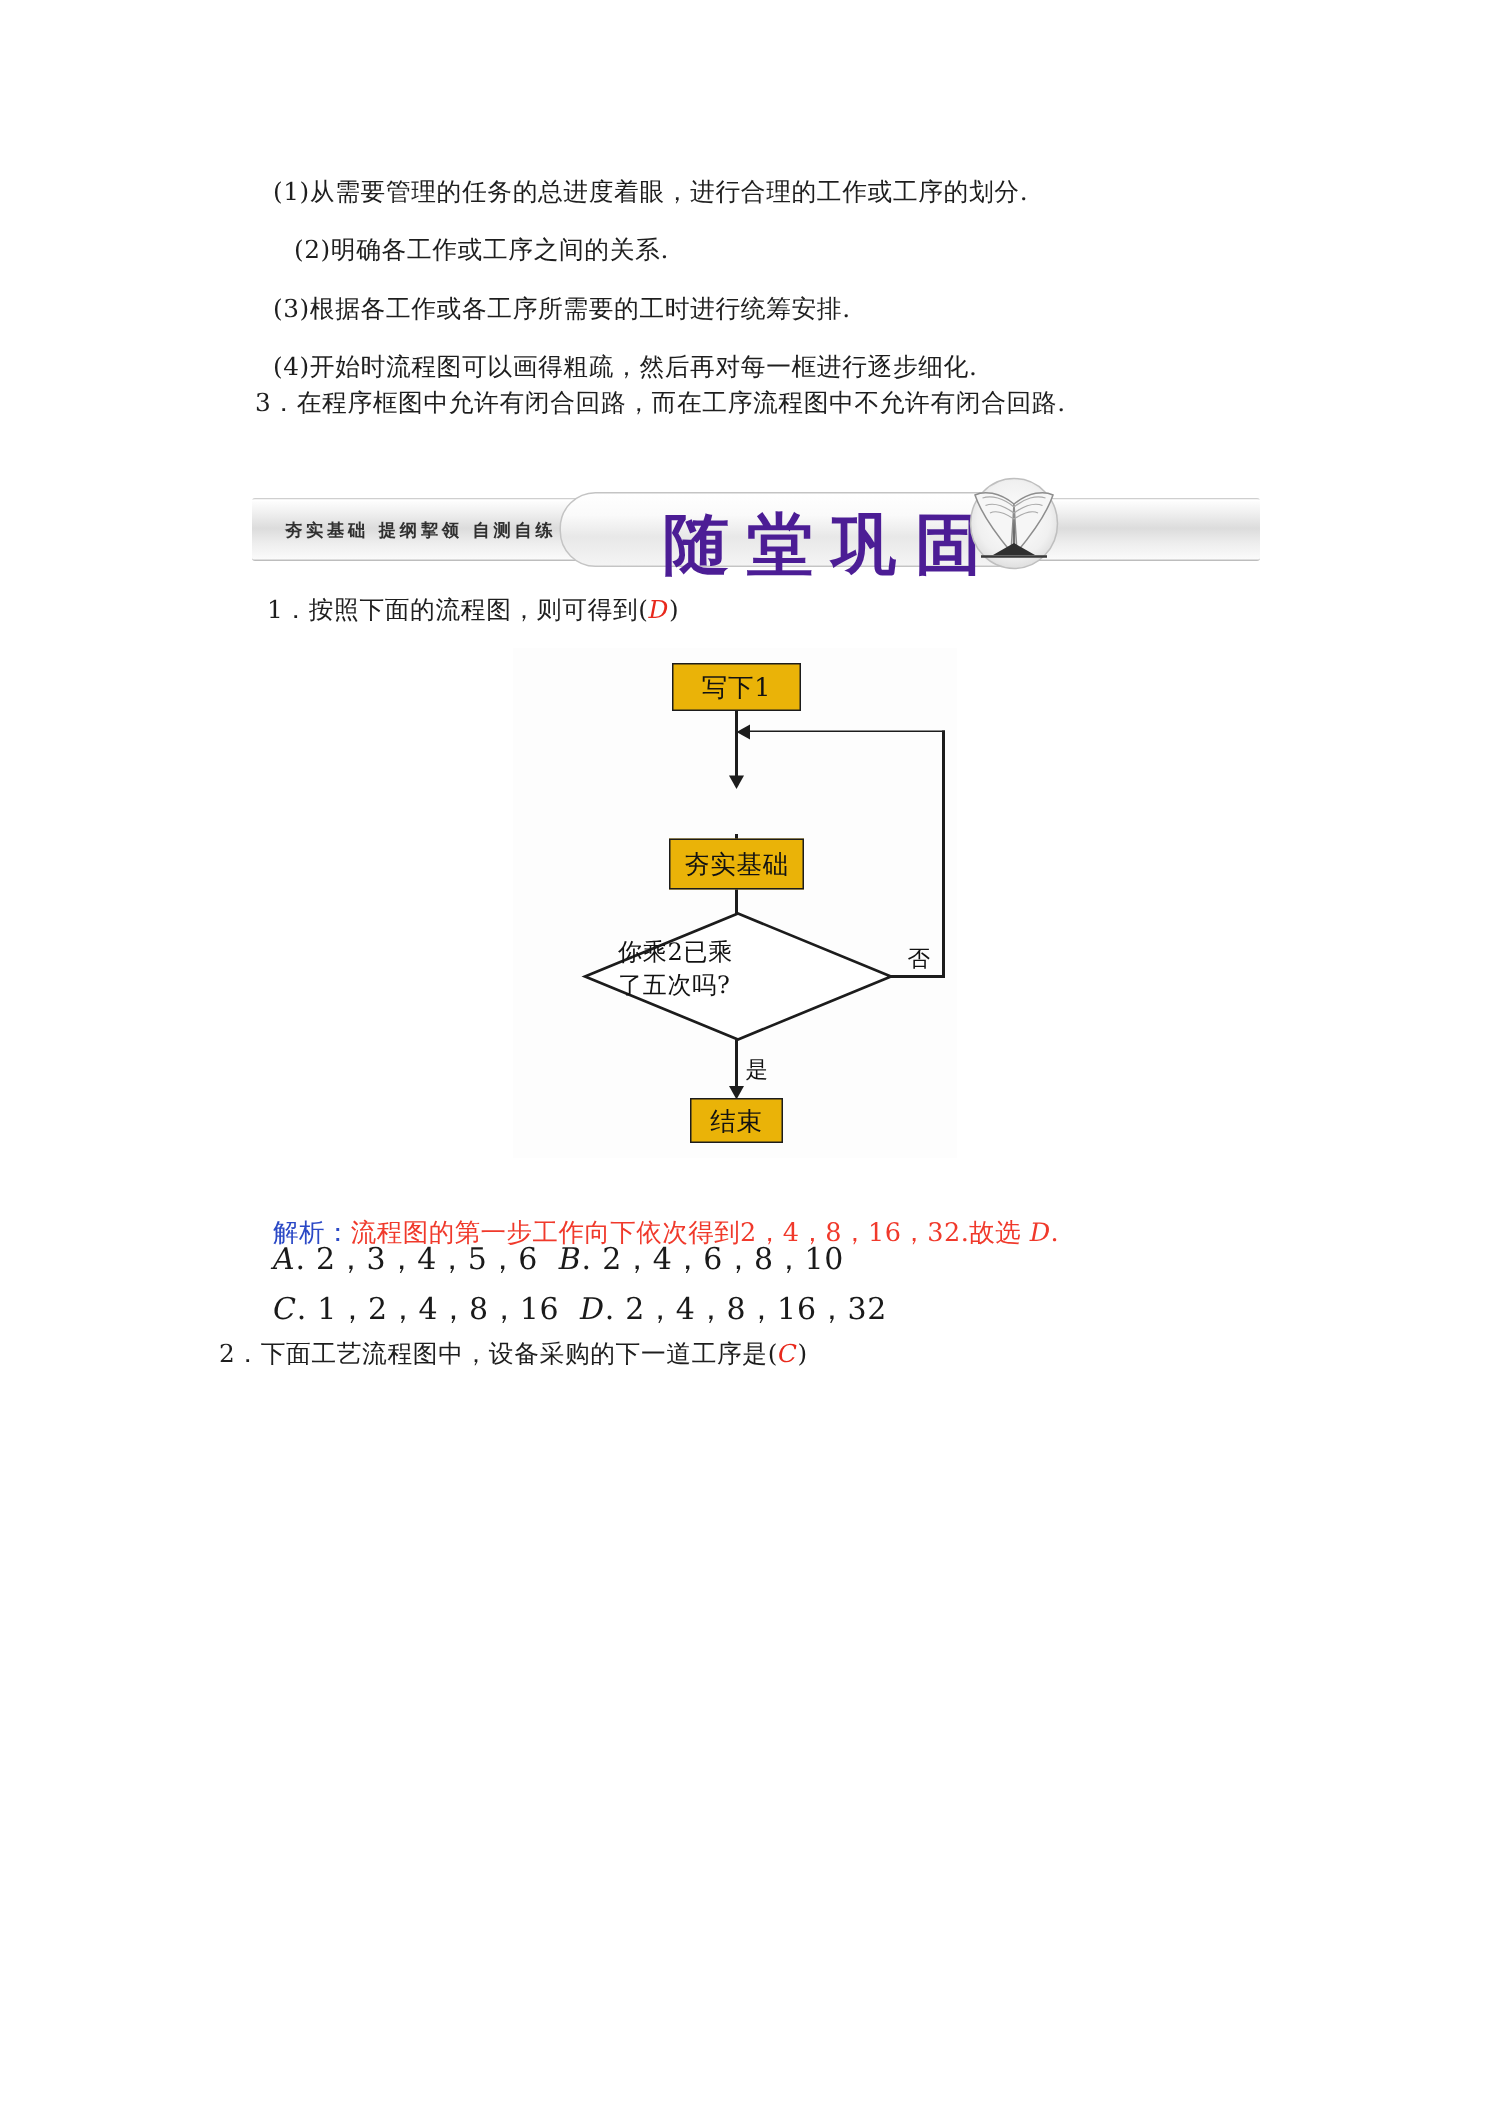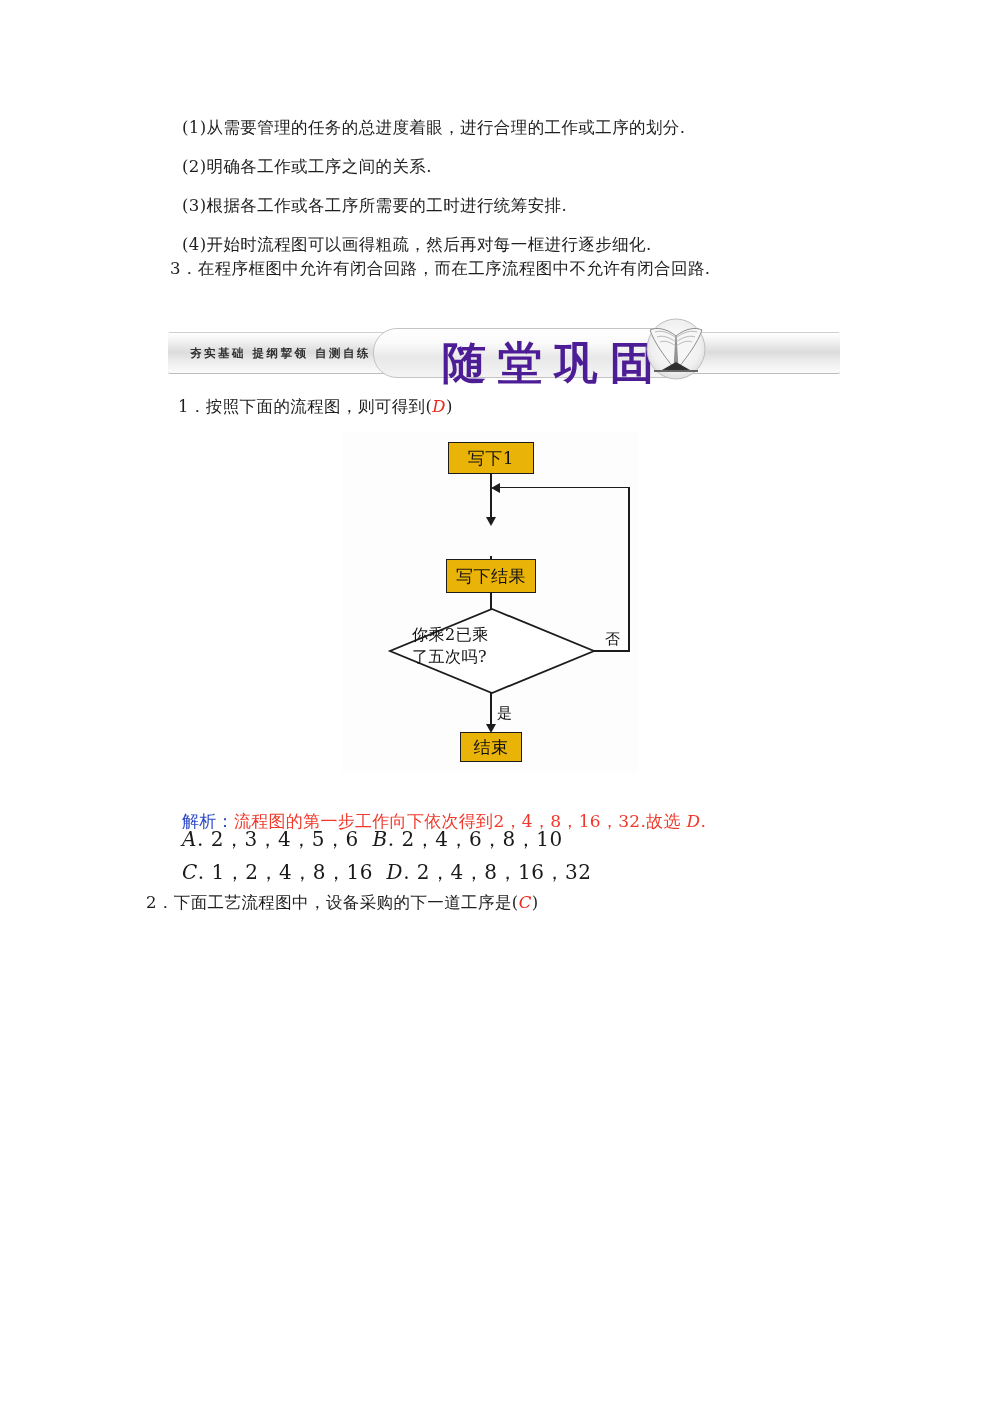--- a/index.html
+++ b/index.html
@@ -195,21 +195,21 @@
     border-bottom: 5px solid transparent;
     border-right: 9px solid #1c1c1c;
   }
 </style>
 </head>
 <body>
 
 <div class="page">
 
   <div class="para sub-para" style="top:118px;">(1)从需要管理的任务的总进度着眼，进行合理的工作或工序的划分.</div>
-  <div class="para sub-para" style="top:157px;">(2)明确各工作或工序之间的关系.</div>
+  <div class="para sub-para" style="top:157px;margin-left:14px;">(2)明确各工作或工序之间的关系.</div>
   <div class="para sub-para" style="top:196px;">(3)根据各工作或各工序所需要的工时进行统筹安排.</div>
   <div class="para sub-para" style="top:235px;">(4)开始时流程图可以画得粗疏，然后再对每一框进行逐步细化.</div>
   <div class="para num-para" style="top:259px;">3．在程序框图中允许有闭合回路，而在工序流程图中不允许有闭合回路.</div>
 
   <div class="banner">
     <div class="banner-bar"></div>
     <div class="banner-tagline">夯实基础 提纲挈领 自测自练</div>
     <div class="banner-pill"></div>
     <div class="banner-title">随堂巩固</div>
     <div class="banner-book">
@@ -256,21 +256,21 @@
     <div class="fc-line" style="left:212px; top:218px; width:76px; height:1.8px;"></div>
 
 
     <div class="fc-line" style="left:148px; top:124px; width:1.8px; height:30px;"></div>
     <div class="arrowhead-down" style="left:144px; top:148px;"></div>
 
     <div class="fc-box" style="left:104px; top:126px; width:90px; height:34px; opacity:0;"></div>
 
     <div class="fc-box" style="left:104px; top:128px; width:90px; height:34px; opacity:0;"></div>
 
-    <div class="fc-box" style="left:104px; top:127px; width:90px; height:34px;">写下结果</div>
+    <div class="fc-box" style="left:104px; top:127px; width:90px; height:34px;">夯实基础</div>
 
     <div class="fc-line" style="left:148px; top:161px; width:1.8px; height:44px;"></div>
     <div class="arrowhead-down" style="left:144px; top:199px;"></div>
 
     <svg style="position:absolute; left:44px; top:175px;" width="212" height="88" viewBox="0 0 212 88">
       <polygon points="106,2 208,44 106,86 4,44" fill="#ffffff" stroke="#1c1c1c" stroke-width="1.8"></polygon>
     </svg>
     <div class="fc-diamond-text" style="left:70px; top:192px; width:160px;">
       <div>你乘2已乘</div>
       <div>了五次吗?</div>

